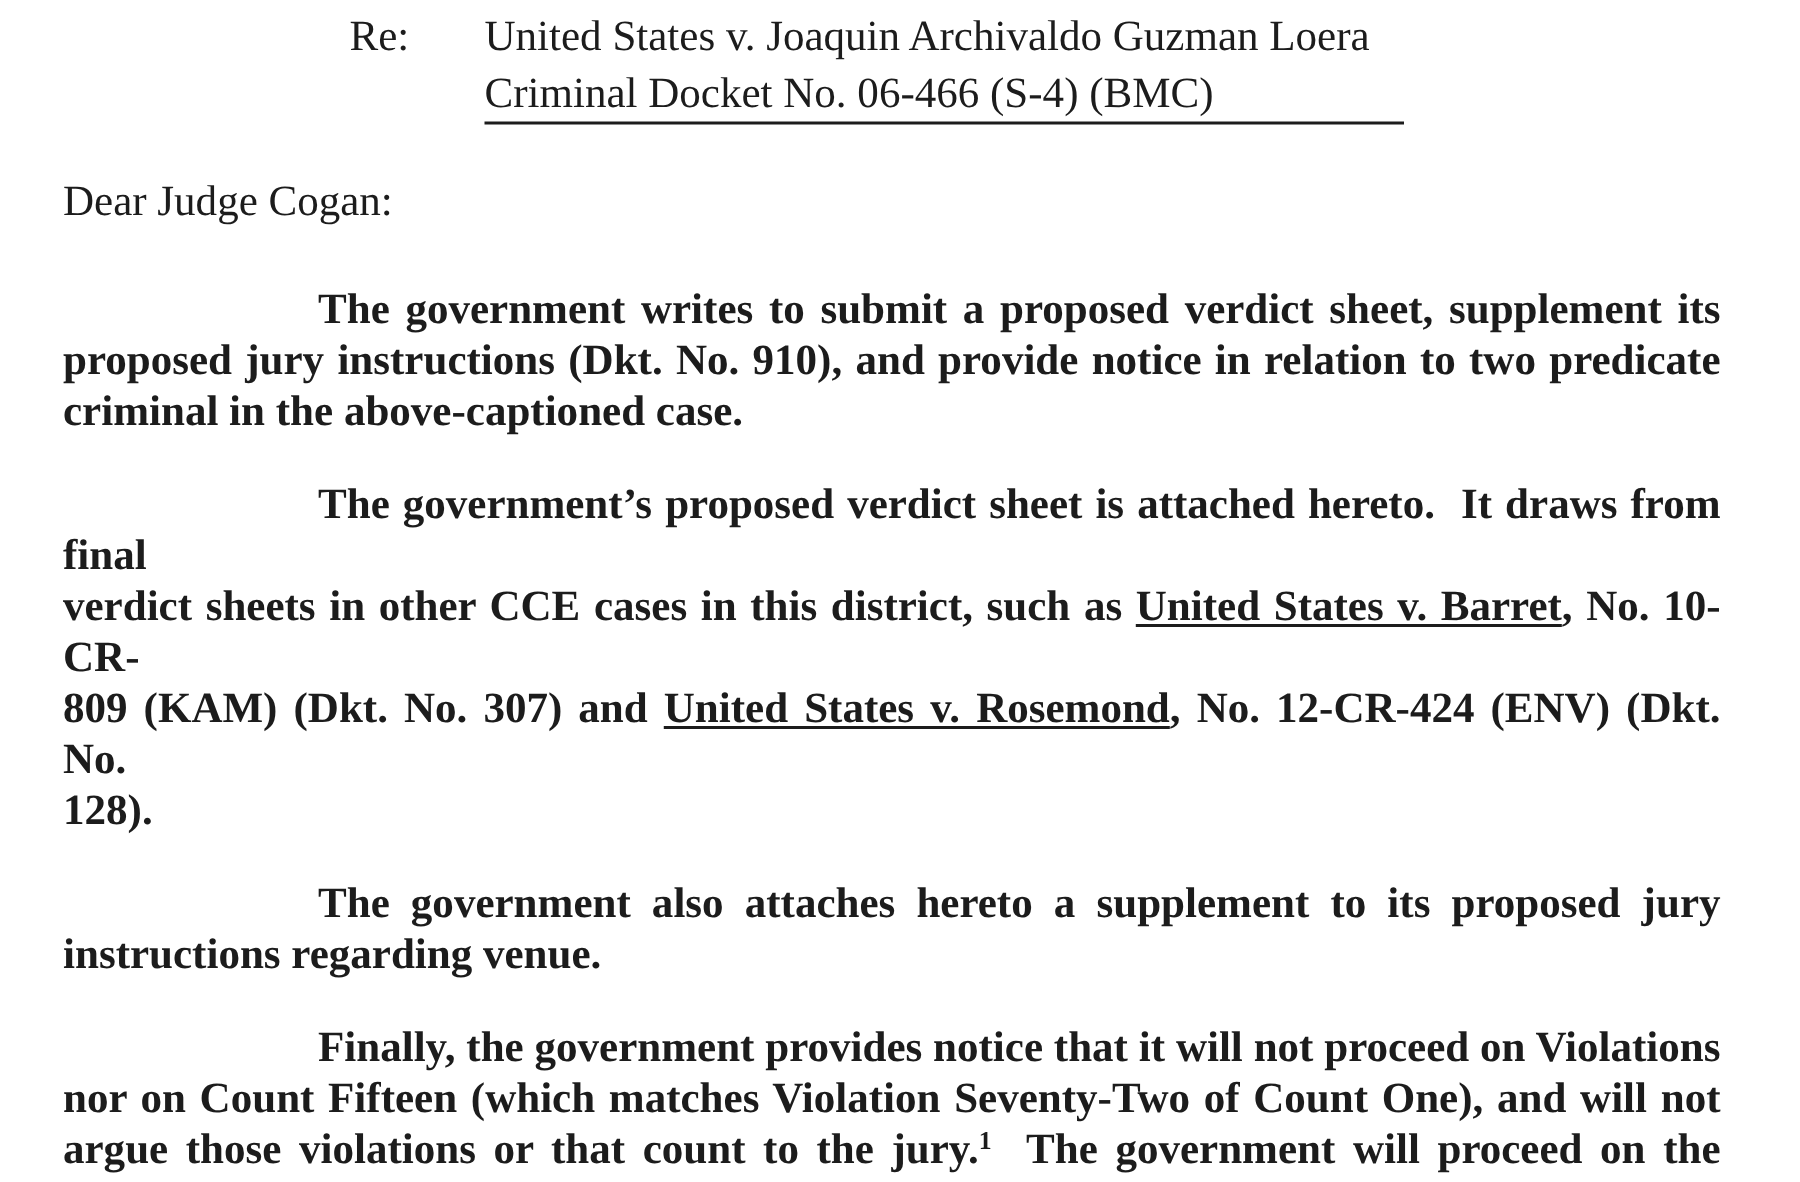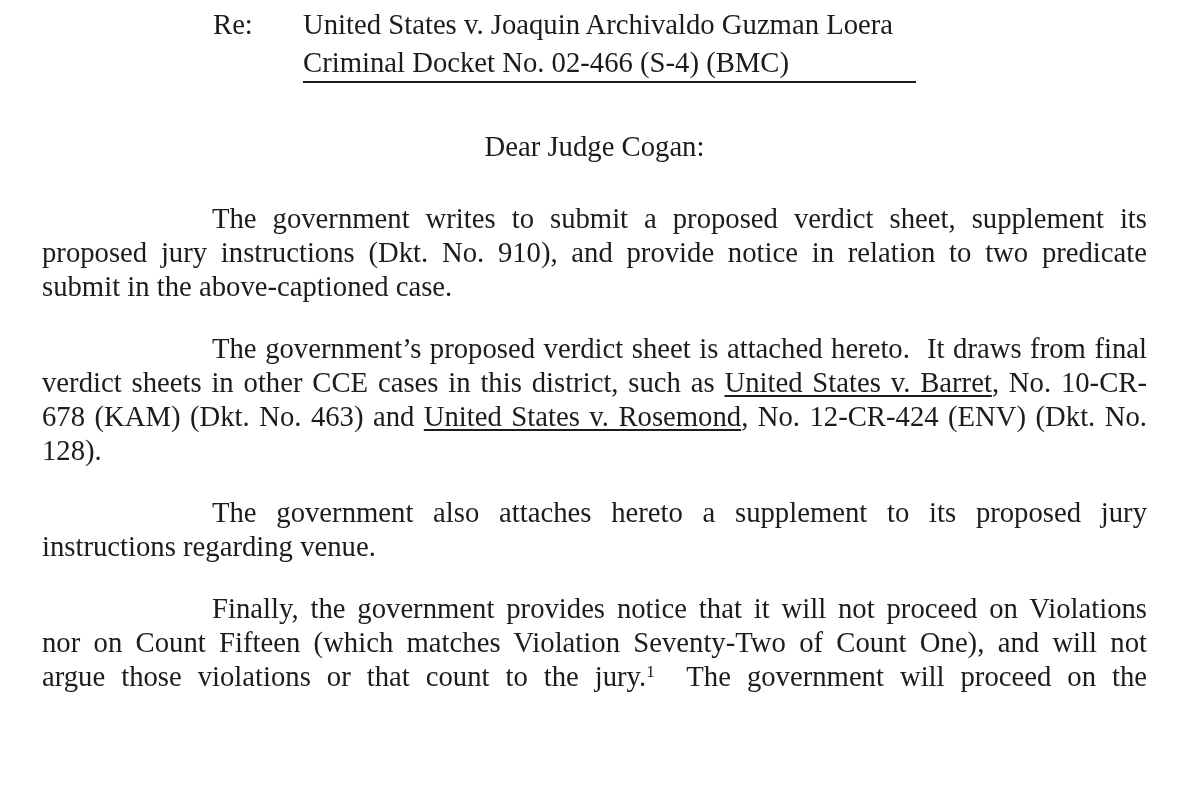--- a/index.html
+++ b/index.html
@@ -16,37 +16,36 @@
     background: #ffffff;
     color: #1c1c1c;
     font-family: "Liberation Serif", "DejaVu Serif", serif;
     font-size: 28.7px;
     overflow: hidden;
   }
   .re-block {
     margin-left: 171px;
     line-height: 38px;
   }
-  .re-row { white-space: nowrap; }
+  .re-row { white-space: nowrap; margin-left: 20px; }
   .re-label {
     display: inline-block;
     width: 90px;
     vertical-align: bottom;
   }
   .re-docket {
     display: inline-block;
     min-width: 613px;
     border-bottom: 2px solid #1c1c1c;
   }
   .salutation {
-    margin-top: 46px;
+    margin-top: 34px;
     line-height: 34px;
-    text-align: center;
   }
-  .letter-body { margin-top: 38px; }
+  .letter-body { margin-top: 38px; font-weight: bold; }
   .para { margin: 0; }
   .para + .para { margin-top: 28px; }
   .line {
     line-height: 34px;
     text-align: justify;
     text-align-last: justify;
   }
   .line.last { text-align-last: left; }
   .line.indent { text-indent: 170px; }
   .u { text-decoration: underline; text-underline-offset: 3px; }
@@ -58,36 +57,36 @@
 </style>
 </head>
 <body>
 
 <div class="page">
   <div class="re-block">
     <div class="re-row">
       <span class="re-label">Re:</span><span class="re-case">United States v. Joaquin Archivaldo Guzman Loera</span>
     </div>
     <div class="re-row">
-      <span class="re-label"></span><span class="re-docket">Criminal Docket No. 02-466 (S-4) (BMC)</span>
+      <span class="re-label"></span><span class="re-docket">Criminal Docket No. 06-466 (S-4) (BMC)</span>
     </div>
   </div>
 
   <div class="salutation">Dear Judge Cogan:</div>
 
   <div class="letter-body">
       <div class="para">
         <div class="line indent"><span>The government writes to submit a proposed verdict sheet, supplement its</span></div>
         <div class="line"><span>proposed jury instructions (Dkt. No. 910), and provide notice in relation to two predicate</span></div>
-        <div class="line last"><span>submit in the above-captioned case.</span></div>
+        <div class="line last"><span>criminal in the above-captioned case.</span></div>
       </div>
       <div class="para">
         <div class="line indent"><span>The government’s proposed verdict sheet is attached hereto.&nbsp; It draws from final</span></div>
         <div class="line"><span>verdict sheets in other CCE cases in this district, such as </span><span class="u">United States v. Barret</span><span>, No. 10-CR-</span></div>
-        <div class="line"><span>678 (KAM) (Dkt. No. 463) and </span><span class="u">United States v. Rosemond</span><span>, No. 12-CR-424 (ENV) (Dkt. No.</span></div>
+        <div class="line"><span>809 (KAM) (Dkt. No. 307) and </span><span class="u">United States v. Rosemond</span><span>, No. 12-CR-424 (ENV) (Dkt. No.</span></div>
         <div class="line last"><span>128).</span></div>
       </div>
       <div class="para">
         <div class="line indent"><span>The government also attaches hereto a supplement to its proposed jury</span></div>
         <div class="line last"><span>instructions regarding venue.</span></div>
       </div>
       <div class="para">
         <div class="line indent"><span>Finally, the government provides notice that it will not proceed on Violations</span></div>
         <div class="line"><span>nor on Count Fifteen (which matches Violation Seventy-Two of Count One), and will not</span></div>
         <div class="line"><span>argue those violations or that count to the jury.</span><span class="sup">1</span><span>&nbsp; The government will proceed on the</span></div>

